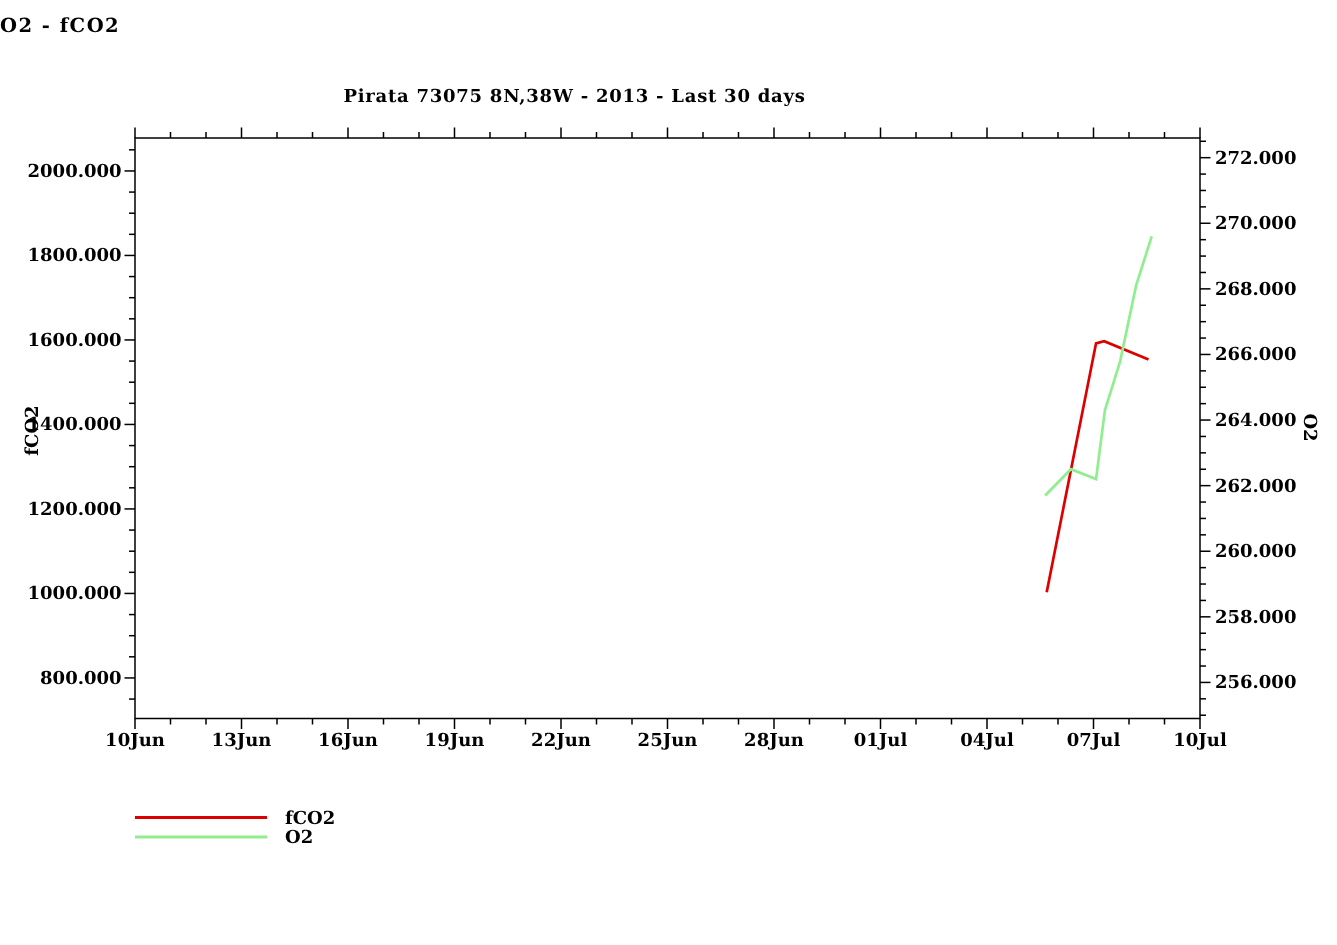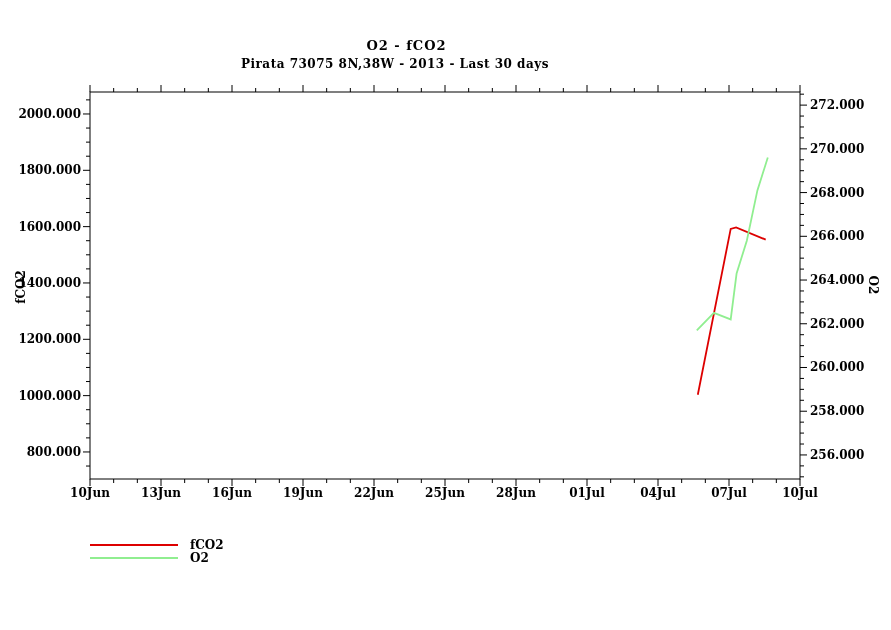--- a/index.html
+++ b/index.html
@@ -1,20 +1,20 @@
 <!DOCTYPE html>
 <html><head>
 <meta charset="utf-8">
 <style>
   html,body{margin:0;padding:0;background:#fff;}
   .canvas{position:relative;width:891px;height:630px;background:#ffffff;
           font-family:"DejaVu Serif", serif;color:#000;overflow:hidden;}
-  .title{position:absolute;top:38px;left:0;width:813px;text-align:center;
+  .title{position:absolute;top:10px;left:0;width:813px;text-align:left;
          font-size:13px;font-weight:bold;letter-spacing:1px;}
-  .subtitle{position:absolute;top:57px;left:16px;width:758px;text-align:center;
+  .subtitle{position:absolute;top:57px;left:4px;width:758px;text-align:center;
             font-size:12px;font-weight:bold;letter-spacing:0.5px;}
   .ylabel{position:absolute;font-size:12px;font-weight:bold;white-space:nowrap;}
   .ylabel-left{left:21px;top:287px;transform:translate(-50%,-50%) rotate(-90deg);}
   .ylabel-right{left:873px;top:285px;transform:translate(-50%,-50%) rotate(90deg);}
   svg{position:absolute;left:0;top:0;}
   svg text{font-family:"DejaVu Serif", serif;font-size:12px;font-weight:bold;fill:#000;}
   .legend{position:absolute;left:90px;top:539px;}
   .legend-row{display:flex;align-items:center;height:12px;margin-bottom:1px;}
   .swatch{display:inline-block;width:88px;height:2px;margin-right:12px;background:#000;}
   .legend-label{font-size:12px;font-weight:bold;line-height:12px;}

